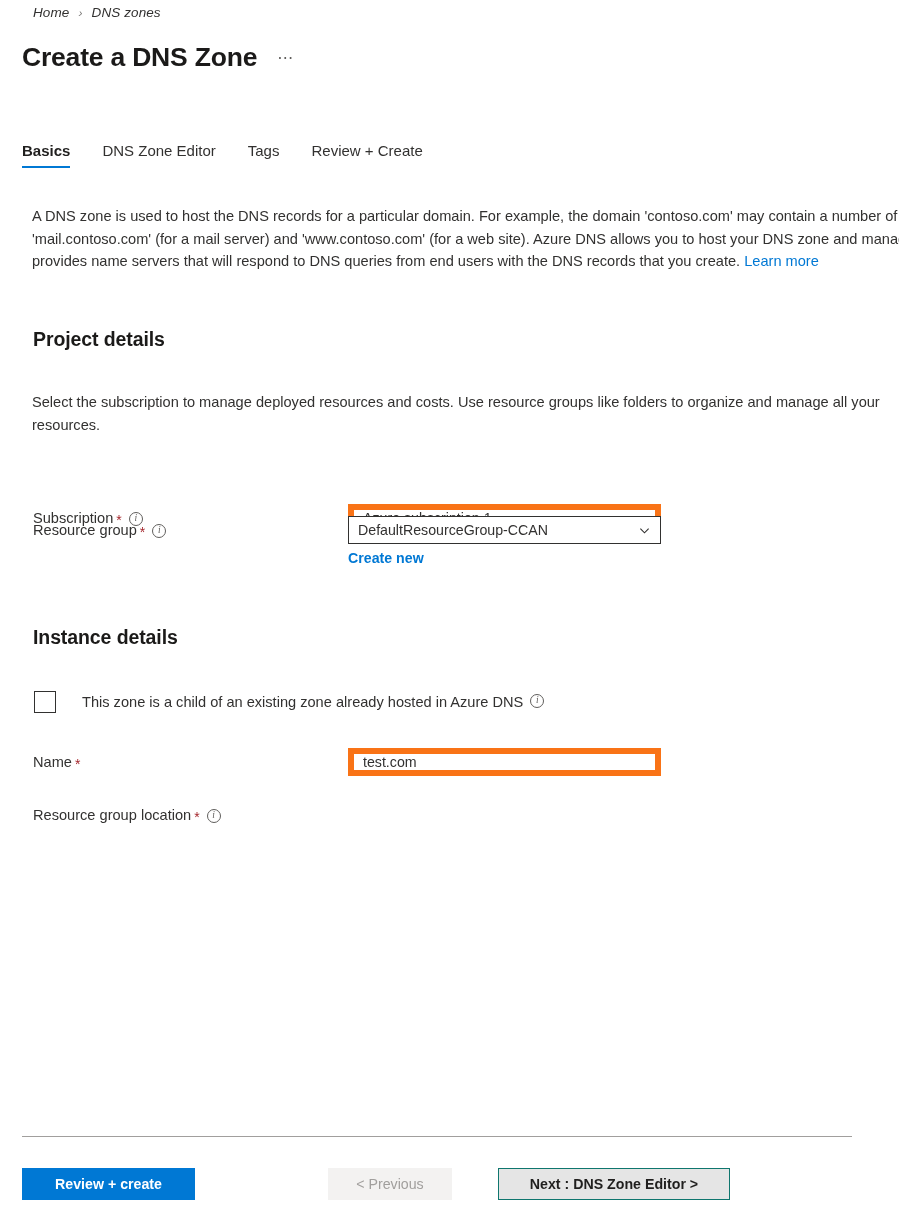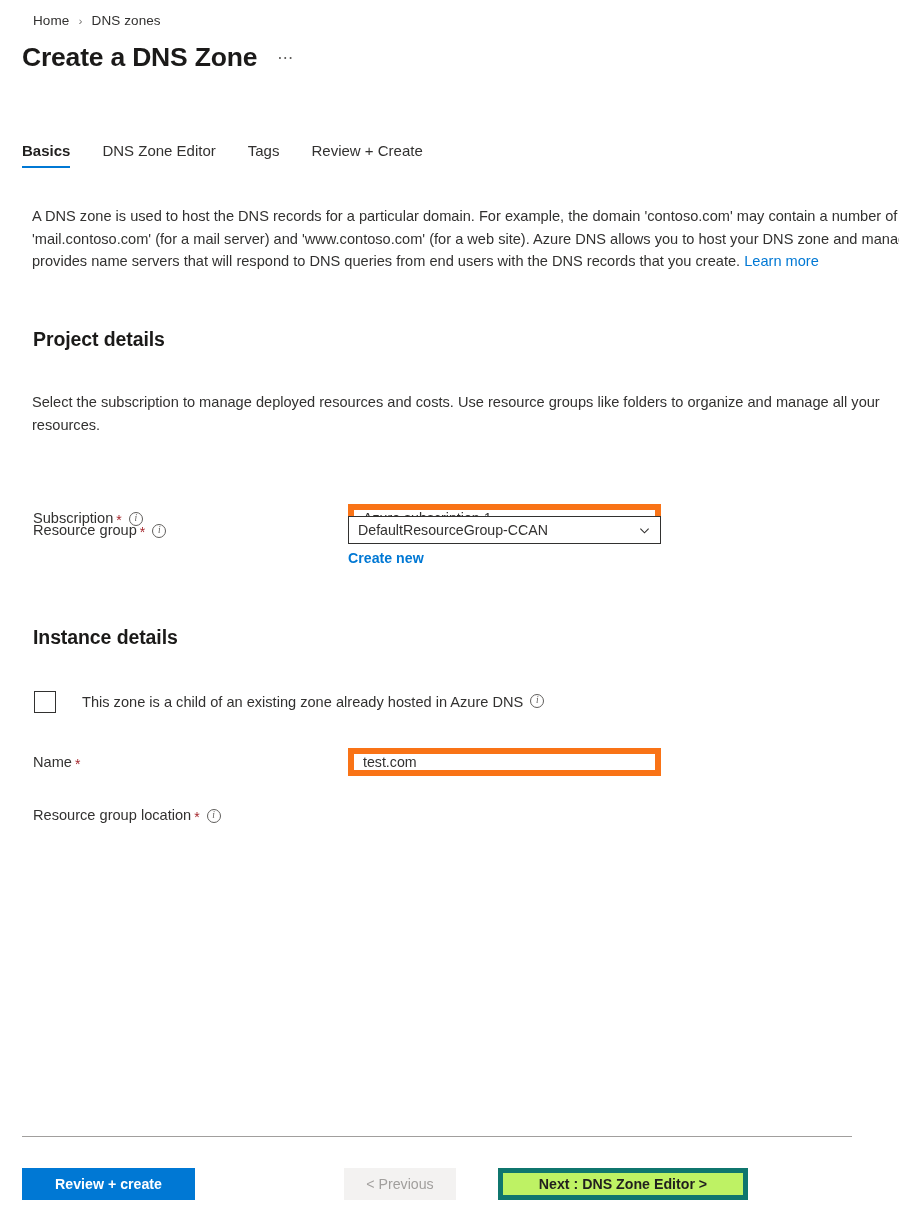--- a/index.html
+++ b/index.html
@@ -14,26 +14,27 @@
     overflow: hidden;
     font-family: "Liberation Sans", sans-serif;
     color: #323130;
     position: relative;
   }
 
   
   .breadcrumb {
     position: absolute;
     left: 33px;
-    top: 13px;
+    top: 5px;
     display: flex;
     align-items: center;
     font-size: 13.5px;
     color: #323130;
     letter-spacing: 0.1px;
+    font-style: italic;
   }
   .breadcrumb .crumb { color: #323130; cursor: pointer; }
   .breadcrumb .sep {
     color: #797775;
     margin: 0 9px;
     font-size: 12px;
     transform: scaleY(0.9);
   }
 
   
@@ -276,34 +277,34 @@
     white-space: nowrap;
   }
   .btn-primary {
     left: 0;
     width: 173px;
     background: #0078d4;
     color: #ffffff;
     border: 1px solid #0078d4;
   }
   .btn-disabled {
-    left: 322px;
-    width: 112px;
+    left: 306px;
+    width: 124px;
     background: #f3f2f1;
     color: #a19f9d;
     border: 1px solid #f3f2f1;
     cursor: default;
     font-weight: normal;
   }
   .btn-secondary {
     left: 476px;
-    width: 250px;
-    background: #bef264;
+    width: 232px;
+    background: #e5e5e5;
     color: #201f1e;
-    border: 5px solid #0f766e;
+    border: 1px solid #0f766e;
   }
 </style>
 </head>
 <body>
 
 <div class="breadcrumb">
   <span class="crumb">Home</span>
   <span class="sep">›</span>
   <span class="crumb">DNS zones</span>
 </div>

